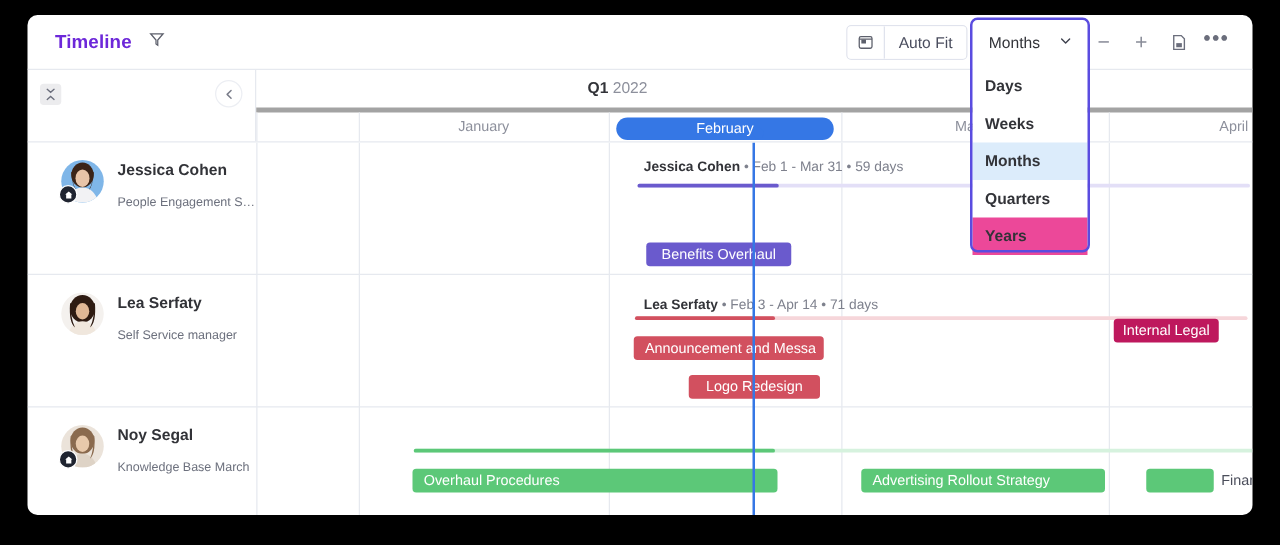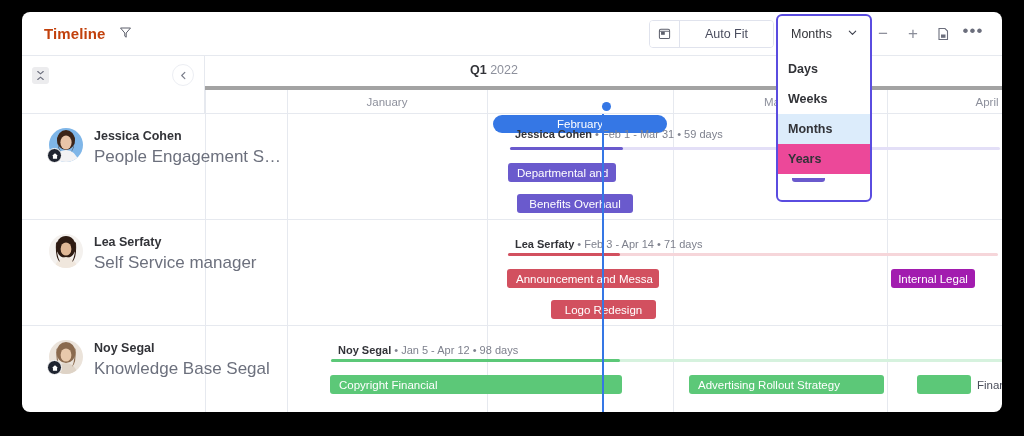--- a/index.html
+++ b/index.html
@@ -22,41 +22,41 @@
 
   
   .topbar {
     position: absolute; left: 0; top: 0;
     width: 100%; height: 44px;
     border-bottom: 1px solid #e6e9ef;
     display: flex; align-items: center;
   }
   .title-wrap { display: flex; align-items: center; margin-left: 22px; }
   .page-title {
-    font-size: 15px; font-weight: bold; color: #c2410c;
+    font-size: 15px; font-weight: bold; color: #6d28d9;
     letter-spacing: .1px;
   }
   .filter-icon { margin-left: 14px; display: block; }
   .toolbar {
     margin-left: auto; margin-right: 16px;
     display: flex; align-items: center;
   }
   .seg-group {
     display: flex; align-items: center;
     border: 1px solid #e0e3ed; border-radius: 4px;
     height: 28px; overflow: hidden;
   }
   .seg-btn {
     display: flex; align-items: center; justify-content: center;
     height: 100%; padding: 0 8px;
     font-size: 12.5px; color: #4a4d5e; background: #fff;
     cursor: pointer; border: none;
   }
   .seg-btn + .seg-btn { border-left: 1px solid #e0e3ed; }
-  .seg-btn.autofit { padding: 0 25px; }
+  .seg-btn.autofit { padding: 0 11px; }
 
   .zoom-select-wrap { position: relative; margin-left: 8px; }
   .zoom-select {
     width: 84px; height: 28px;
     display: flex; align-items: center; justify-content: space-between;
     padding: 0 8px 0 9px;
     font-size: 12.5px; color: #323338;
     background: #fff; cursor: pointer;
   }
   .dropdown-frame {
@@ -176,21 +176,21 @@
     position: absolute; left: 0; top: 0; width: 100%; height: 100%;
   }
   .badge {
     position: absolute; left: -2px; bottom: -1px;
     width: 15px; height: 15px; border-radius: 50%;
     background: #1f2430; border: 1.5px solid #fff;
     display: flex; align-items: center; justify-content: center;
   }
   .pinfo { margin-left: 11px; padding-top: 1px; }
   .pname { font-size: 12.5px; font-weight: bold; color: #323338; }
-  .prole { font-size: 17px; color: #6c707d; margin-top: 4px; }
+  .prole { font-size: 10px; color: #6c707d; margin-top: 14px; }
 
   .taskzone { position: absolute; left: 183px; right: 0; top: 0; bottom: 0; }
   .grouplabel {
     position: absolute;
     font-size: 11px; color: #7e818d; white-space: nowrap;
   }
   .grouplabel b { color: #323338; }
   .groupbar-bg {
     position: absolute; height: 3px; border-radius: 2px;
   }
@@ -256,20 +256,21 @@
             <svg width="11" height="11" viewBox="0 0 12 12">
               <path d="M2.5 4.5 L6 8 L9.5 4.5" fill="none" stroke="#3c3f4c" stroke-width="1.2" stroke-linecap="round" stroke-linejoin="round"></path>
             </svg>
           </span>
         </div>
 
         <div class="dropdown-menu">
           <div class="dd-item">Days</div>
           <div class="dd-item">Weeks</div>
           <div class="dd-item selected">Months</div>
+          <div class="dd-item">Quarters</div>
           <div class="dd-item hovered">Years</div>
         </div>
 
         <div class="dropdown-frame"></div>
       </div>
 
       <div class="icon-btn plusminus">−</div>
       <div class="icon-btn plusminus">+</div>
       <div class="icon-btn">
         <svg width="14" height="14" viewBox="0 0 14 14">
@@ -304,21 +305,21 @@
     </div>
 
     <div class="month-row">
       <div class="vline" style="left:0px;"></div>
       <div class="vline" style="left:82px;"></div>
       <div class="vline" style="left:282px;"></div>
       <div class="vline" style="left:468px;"></div>
       <div class="vline" style="left:682px;"></div>
 
       <div class="month-cell" style="left:82px; width:200px;">January</div>
-      <div class="month-pill" style="left:288px; width:174px;margin-top:21px;">February</div>
+      <div class="month-pill" style="left:288px; width:174px;">February</div>
       <div class="month-cell" style="left:468px; width:214px;">March</div>
       <div class="month-cell" style="left:682px; width:200px;">April</div>
     </div>
   </div>
 
   <div class="body">
 
     <div class="vline" style="left:183px;"></div>
     <div class="vline" style="left:265px;"></div>
     <div class="vline" style="left:465px;"></div>
@@ -349,21 +350,20 @@
         </div>
       </div>
 
       <div class="taskzone">
         <div class="grouplabel" style="left:310px; top:14px;">
           <b>Jessica Cohen</b><span> • Feb 1 - Mar 31 • 59 days</span>
         </div>
         <div class="groupbar-bg" style="left:305px; top:33px; width:490px; background:#e3dff7;"></div>
         <div class="groupbar-fill" style="left:305px; top:33px; width:113px; background:#6a5acd;"></div>
 
-        <div class="bar" style="left:303px; top:49px; width:108px; background:#6a5acd;">Departmental and</div>
         <div class="bar center" style="left:312px; top:80px; width:116px; background:#6a5acd;">Benefits Overhaul</div>
         <div class="bar" style="left:587px; top:49px; width:33px; background:#6a5acd;">Sta</div>
       </div>
     </div>
 
     <div class="row" style="top:106px; height:106px;">
       <div class="person">
         <div class="avatar-wrap">
           <div class="avatar" style="background:#f4f1ee;">
             <svg class="hair" viewBox="0 0 34 34">
@@ -383,21 +383,21 @@
 
       <div class="taskzone">
         <div class="grouplabel" style="left:310px; top:18px;text-align:right;">
           <b>Lea Serfaty</b><span> • Feb 3 - Apr 14 • 71 days</span>
         </div>
         <div class="groupbar-bg" style="left:303px; top:33px; width:490px; background:#f6d6da;"></div>
         <div class="groupbar-fill" style="left:303px; top:33px; width:112px; background:#d2505f;"></div>
 
         <div class="bar center" style="left:346px; top:80px; width:105px; background:#d2505f;">Logo Redesign</div>
         <div class="bar" style="left:302px; top:49px; width:152px; background:#d2505f;">Announcement and Messa</div>
-        <div class="bar center" style="left:686px; top:49px; width:84px; background:#a21caf;">Internal Legal</div>
+        <div class="bar center" style="left:686px; top:35px; width:84px; background:#be185d;">Internal Legal</div>
       </div>
     </div>
 
     <div class="row" style="top:212px; height:106px; border-bottom:none;">
       <div class="person">
         <div class="avatar-wrap">
           <div class="avatar" style="background:#ebe3da;">
             <svg class="hair" viewBox="0 0 34 34">
               <ellipse cx="17" cy="12.5" rx="9.5" ry="10.5" fill="#8a6a4e"></ellipse>
               <ellipse cx="17" cy="15" rx="5.4" ry="6.6" fill="#e8c9ab"></ellipse>
@@ -407,32 +407,29 @@
             </svg>
           </div>
           <div class="badge">
             <svg width="8" height="8" viewBox="0 0 10 10">
               <path d="M5 1.6 L8.6 4.6 H7.6 V8.4 H2.4 V4.6 H1.4 Z" fill="#ffffff"></path>
             </svg>
           </div>
         </div>
         <div class="pinfo">
           <div class="pname">Noy Segal</div>
-          <div class="prole">Knowledge Base Segal</div>
+          <div class="prole">Knowledge Base March</div>
         </div>
       </div>
 
       <div class="taskzone">
-        <div class="grouplabel" style="left:133px; top:18px;">
-          <b>Noy Segal</b><span> • Jan 5 - Apr 12 • 98 days</span>
-        </div>
         <div class="groupbar-bg" style="left:126px; top:33px; width:700px; background:#d6f2de;"></div>
         <div class="groupbar-fill" style="left:126px; top:33px; width:289px; background:#5cc878;"></div>
 
-        <div class="bar" style="left:125px; top:49px; width:292px; background:#5cc878;">Copyright Financial</div>
+        <div class="bar" style="left:125px; top:49px; width:292px; background:#5cc878;">Overhaul Procedures</div>
         <div class="bar" style="left:484px; top:49px; width:195px; background:#5cc878;">Advertising Rollout Strategy</div>
         <div class="bar" style="left:712px; top:49px; width:54px; background:#5cc878;"></div>
         <div class="bar-outside-label" style="left:772px; top:49px;">Financial R</div>
       </div>
     </div>
 
     <div class="todayline" style="left:580px;"></div>
   </div>
 
   <div class="todaydot"></div>

